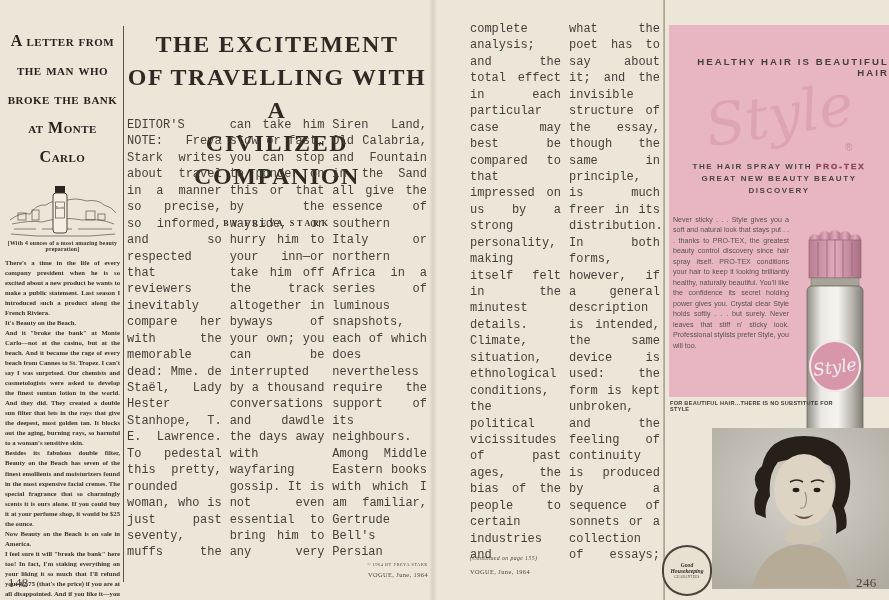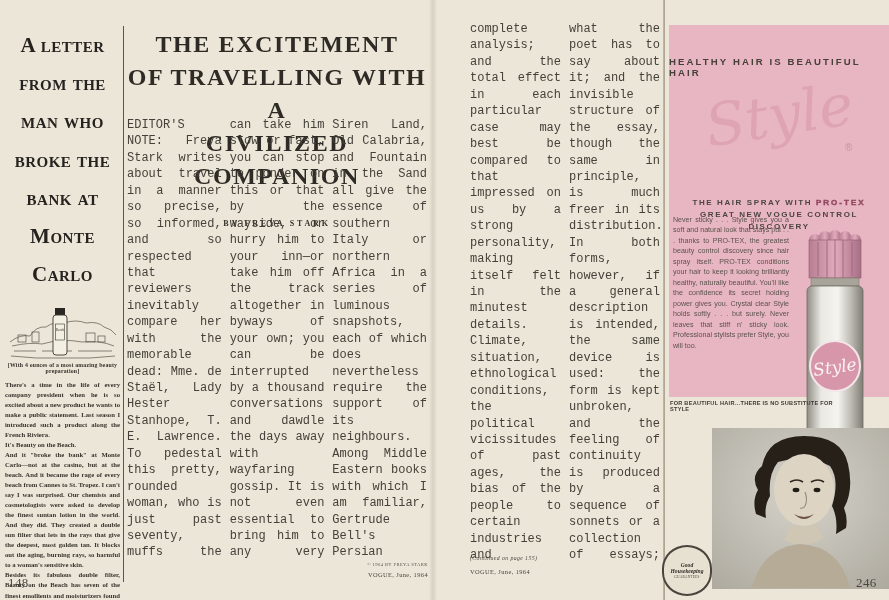--- a/index.html
+++ b/index.html
@@ -9,21 +9,21 @@
     font-family:"Liberation Serif", serif; color:#433f38;
   }
   .fold{position:absolute; top:0; width:8px; height:600px;
     background:linear-gradient(90deg, rgba(120,110,90,0) 0%, rgba(120,110,90,.18) 50%, rgba(120,110,90,0) 100%);}
   .vrule{position:absolute; width:1px; background:#5a544a;}
   .page-edge{position:absolute; width:2px; background:linear-gradient(90deg,#c4bba8,#a99f8c);}
 
   
   .monte{position:absolute; left:5px; top:26px; width:115px;}
   .monte-head{
-    font-weight:bold; font-variant:small-caps; font-size:21px; line-height:1.82;
+    font-weight:bold; font-variant:small-caps; font-size:16px; line-height:1.82;
     text-align:center; color:#262220; letter-spacing:.5px;
   }
   .monte-art{display:block; margin:8px auto 2px auto;}
   .monte-cap{font-size:5.8px; font-weight:bold; text-align:center; color:#33302a; letter-spacing:.2px;}
   .monte-body{
     margin-top:6px; font-size:6.7px; font-weight:bold; line-height:1.5;
     text-align:justify; white-space:pre-line; color:#38342e;
   }
   .folio{position:absolute; font-size:13px; color:#4a463f; letter-spacing:.4px;}
 
@@ -42,24 +42,24 @@
   .cols-left{left:127px; top:117px; width:300px; height:446px; gap:8px;align-items:center;}
   .cols-left .col{width:97px;}
   .cols-right{left:470px; top:21px; width:190px; height:540px; gap:8px;}
   .cols-right .col{width:91px;}
   .copyright{position:absolute; left:300px; top:562px; width:128px; text-align:right;
     font-size:4.6px; letter-spacing:.4px; color:#57534b;}
 
   
   .pinkad{position:absolute; left:669px; top:25px; width:220px; height:372px;
     background:#e8b6c2; font-family:"Liberation Sans", sans-serif;}
-  .pink-head{margin-top:31px; text-align:left; font-size:9.6px; font-weight:bold;
+  .pink-head{margin-top:31px; text-align:right; font-size:9.6px; font-weight:bold;
     letter-spacing:2.1px; color:#474039;}
   .style-script{position:absolute; left:18px; top:48px;}
-  .tagline{position:absolute; top:136px; width:100%; text-align:center; line-height:1.5;margin-top:36px;}
+  .tagline{position:absolute; top:136px; width:100%; text-align:center; line-height:1.5;}
   .tag1,.tag2{font-size:8px; font-weight:bold; letter-spacing:1.6px; color:#4c4540;}
   .protex{color:#9a4b63; -webkit-text-stroke:.4px #874156; letter-spacing:2px;}
   .pink-body{position:absolute; left:4px; top:190px; width:116px;
     font-size:7.1px; line-height:1.48; text-align:justify; color:#5a524c;}
   .can{position:absolute; left:135px; top:203px;}
   .beautiful-line{position:absolute; left:670px; top:400px; width:180px;
     font-family:"Liberation Sans", sans-serif; font-size:5.6px; font-weight:bold;
     letter-spacing:.25px; color:#3e3a34;}
   .model{position:absolute; left:712px; top:428px;}
   .gh-seal{position:absolute; left:662px; top:545px; width:46px; height:47px;
@@ -160,21 +160,21 @@
   <aside class="pinkad">
     <div class="pink-head">HEALTHY HAIR IS BEAUTIFUL HAIR</div>
 
     <svg class="style-script" width="190" height="95" viewBox="0 0 190 95">
       <text x="95" y="62" text-anchor="middle" font-family="DejaVu Serif, serif" font-style="italic" font-size="58" fill="#dfa4b4" transform="rotate(-9 95 60)">Style</text>
       <text x="158" y="78" font-size="10" fill="#c98ea0">®</text>
     </svg>
 
     <div class="tagline">
       <div class="tag1"><span>THE HAIR SPRAY WITH </span><span class="protex">PRO-TEX</span></div>
-      <div class="tag2">GREAT NEW VOGUE CONTROL DISCOVERY</div>
+      <div class="tag2">GREAT NEW BEAUTY BEAUTY DISCOVERY</div>
     </div>
 
     <div class="pink-body">Never sticky . . . Style gives you a soft and natural look that stays put . . . thanks to PRO-TEX, the greatest beauty control discovery since hair spray itself. PRO-TEX conditions your hair to keep it looking brilliantly healthy, naturally beautiful. You'll like the confidence its secret holding power gives you. Crystal clear Style holds softly . . . but surely. Never leaves that stiff n' sticky look. Professional stylists prefer Style, you will too.</div>
 
     <svg class="can" width="62" height="220" viewBox="0 0 62 220">
       <defs>
         <linearGradient id="canmetal" x1="0" y1="0" x2="1" y2="0">
           <stop offset="0" stop-color="#8f8d85"></stop>
             <stop offset="0.25" stop-color="#e9e8e2"></stop>
           <stop offset="0.55" stop-color="#f5f4ef"></stop>

